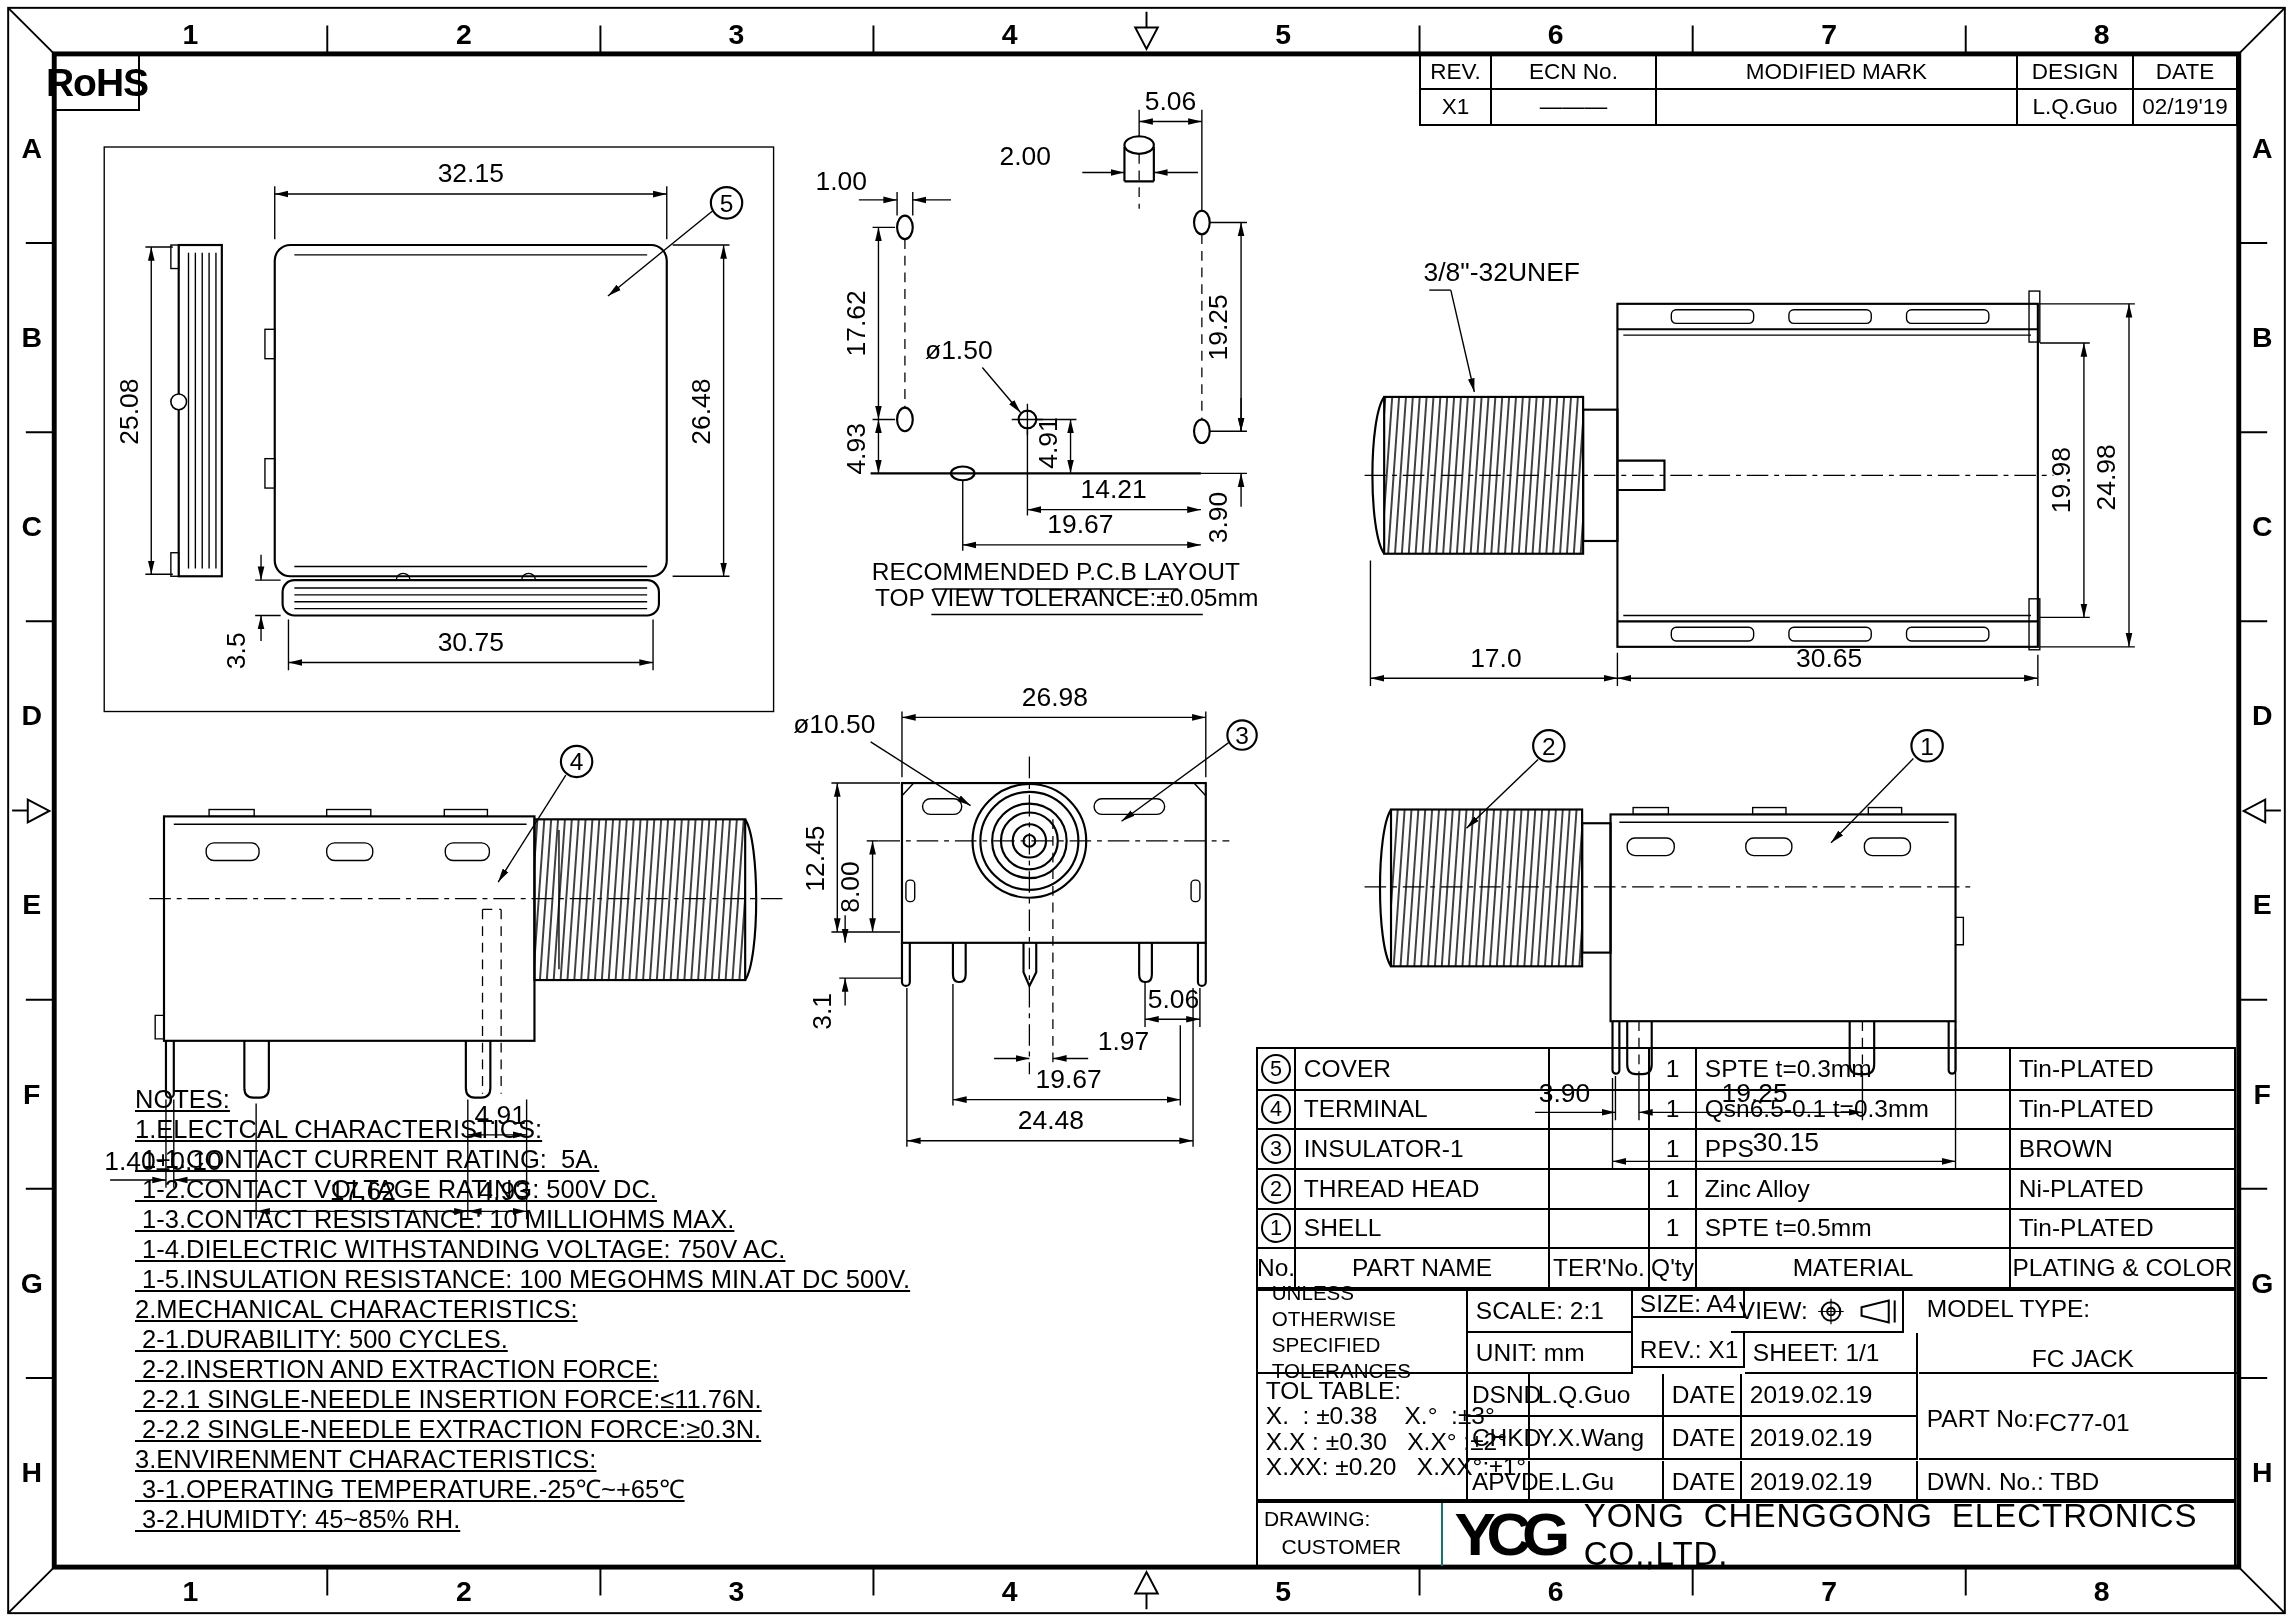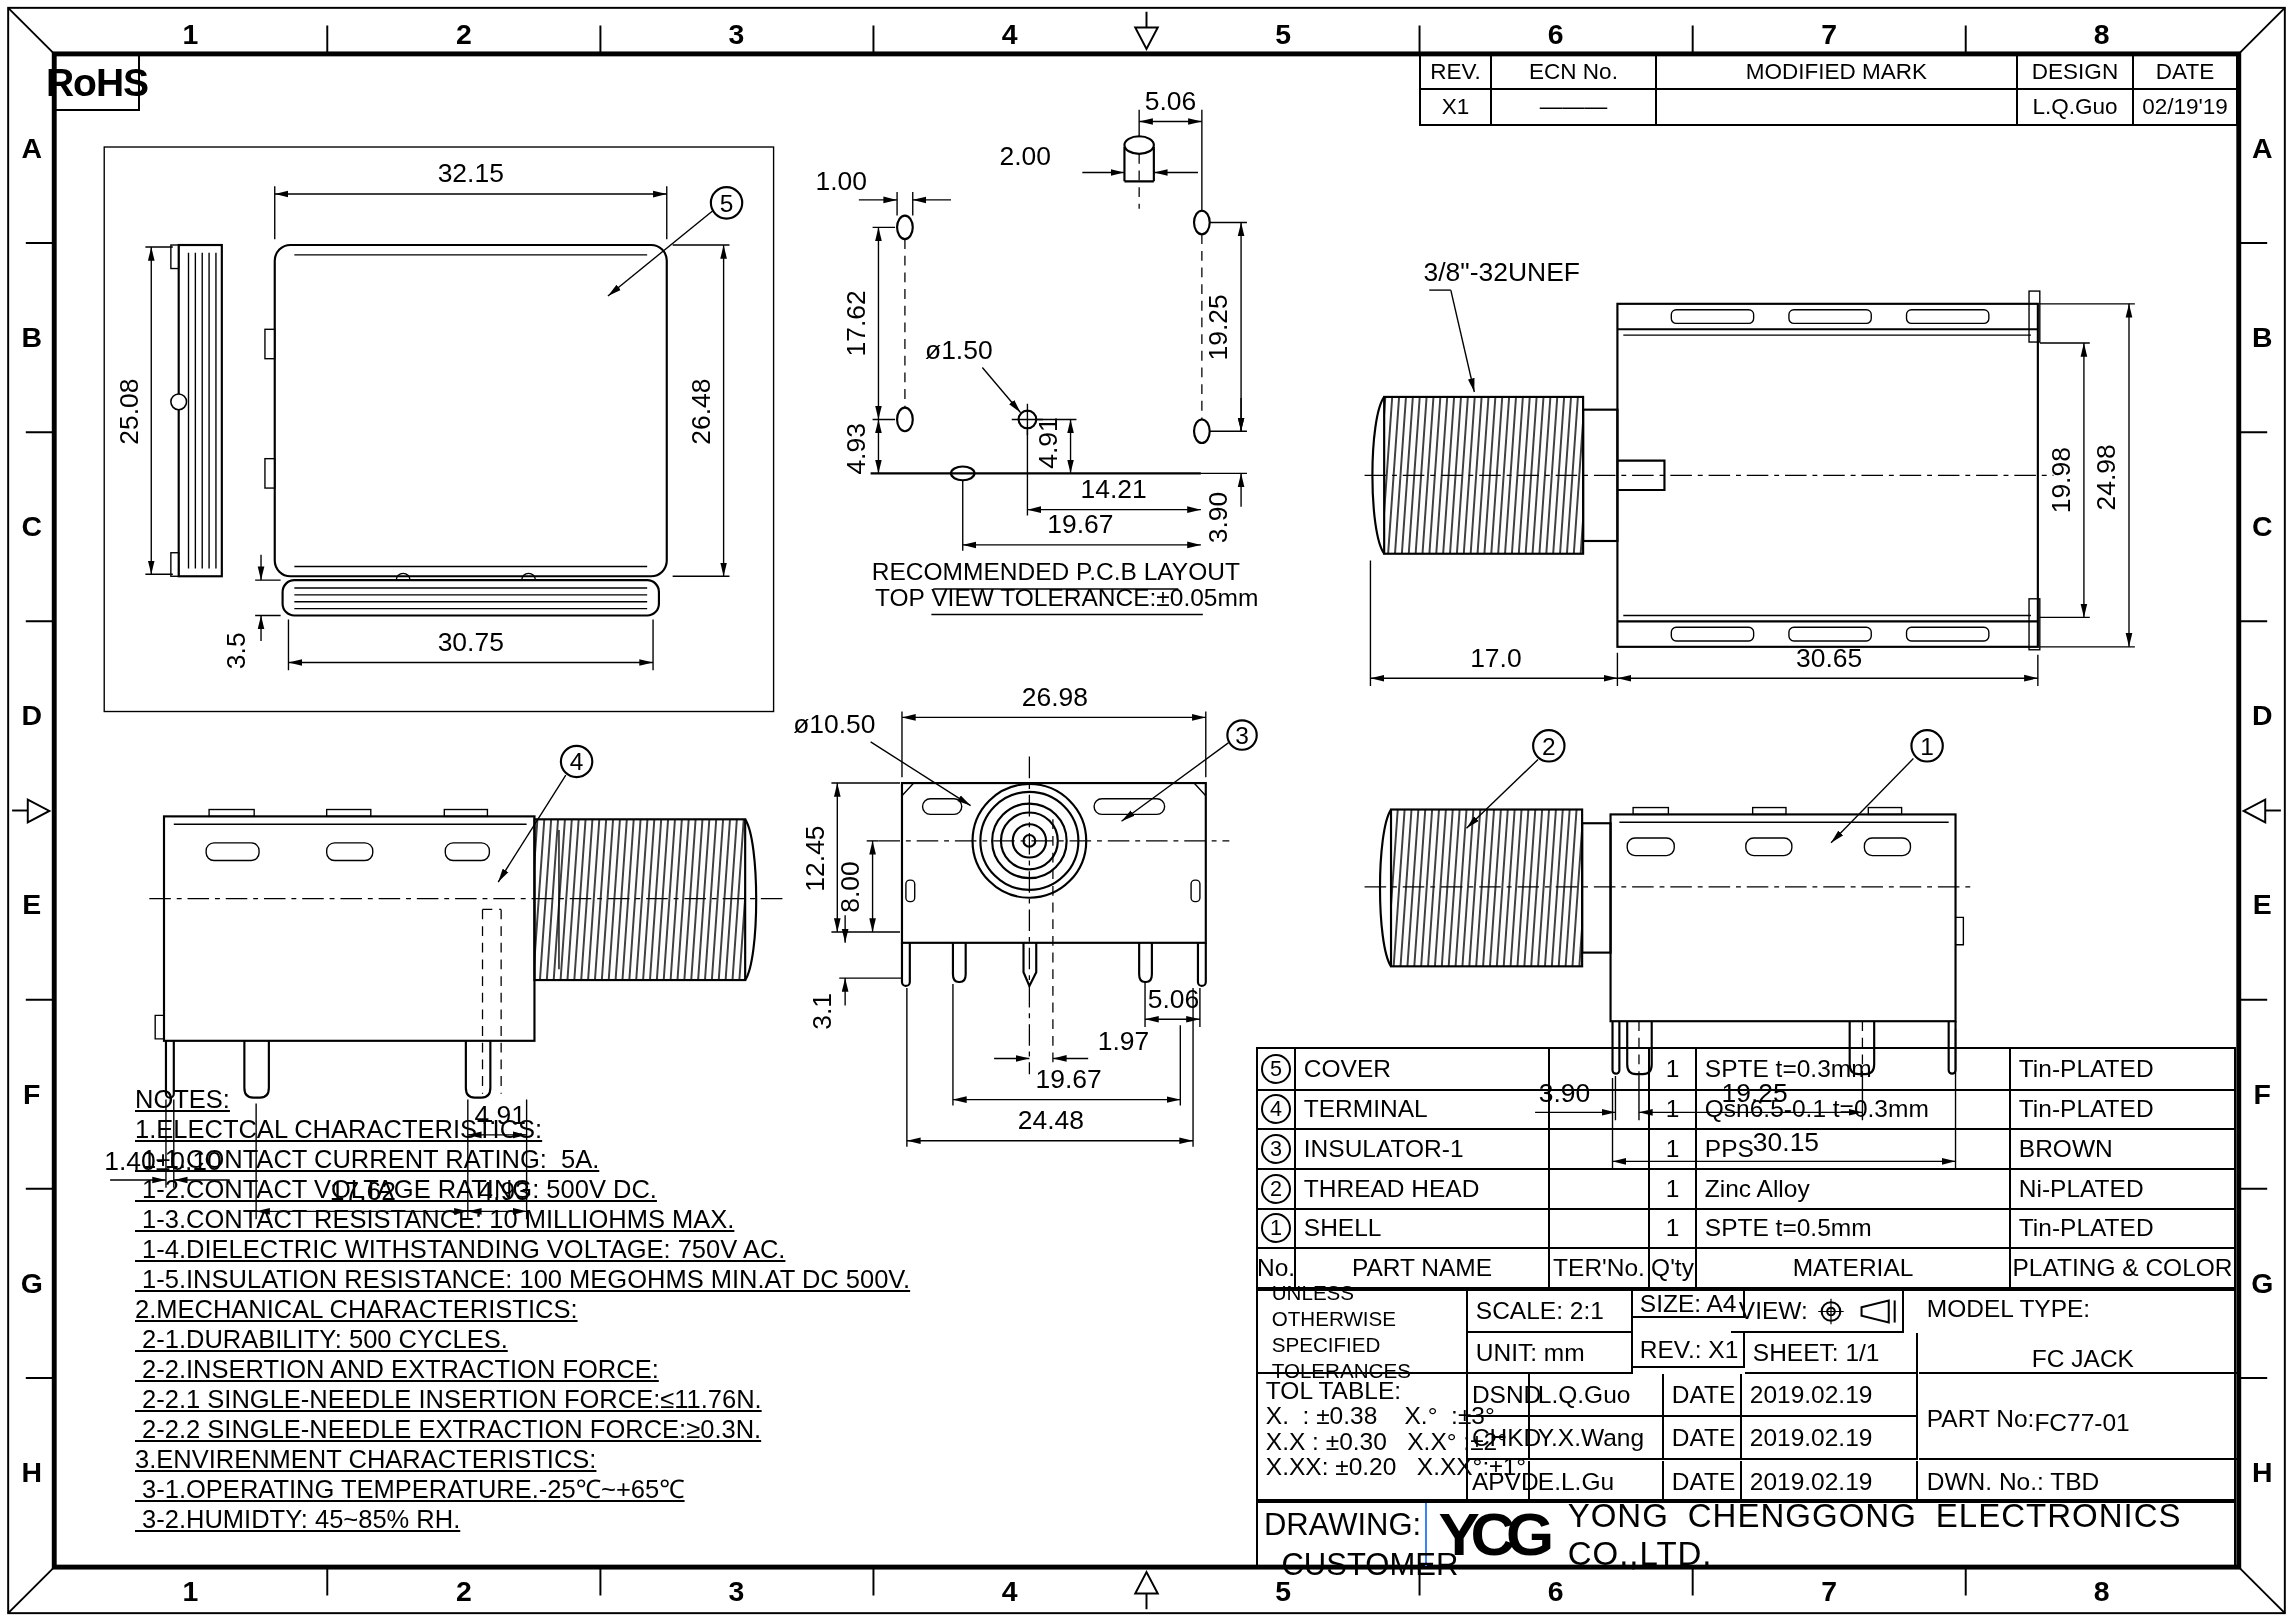--- a/index.html
+++ b/index.html
@@ -36,21 +36,21 @@
   #revtbl > div { display:flex; align-items:center; justify-content:center; font-size:22.5px; }
   #bom { left:1256px; top:1047px; width:980px; height:242px; border:2.9px solid #000;
          display:grid; grid-template-columns:36px 254px 100px 47px 314px 1fr;
          grid-template-rows:repeat(6,1fr); }
   #bom > div { display:flex; align-items:center; font-size:24.5px; padding-left:7.8px; }
   #bom > .cen { justify-content:center; padding-left:0; }
   #tblk { left:1256px; top:1289px; width:980px; height:212px; border:2.9px solid #000; }
   #tblk .cell { font-size:24.5px; padding-left:7.8px; }
   #company { left:1256px; top:1501px; width:980px; height:67px; border:2.9px solid #000;
              display:flex; align-items:stretch; }
-  #company .left { width:169px; border-right:2px solid #3b82f6; padding:3.9px 5.9px; font-size:31px; }
+  #company .left { width:185px; border-right:2px solid #0f766e; padding:3.9px 5.9px; font-size:21px; }
   #company .right { flex:1; display:flex; align-items:center; padding-left:13.7px; }
   #logo { font-size:59px; font-weight:900; letter-spacing:-8.8px; transform:scaleX(1.05); margin-right:25.5px; }
   #coname { font-size:33px; letter-spacing:1px; word-spacing:8.8px; }
   .tolpre { font-size:18.6px; line-height:25.5px; white-space:pre; padding:3.9px 0 0 5.9px; }
   .small2 { font-size:20.6px; font-weight:normal; line-height:26px; padding-left:5.9px; }
 </style>
 </head>
 <body>
 
 <div class="page">

